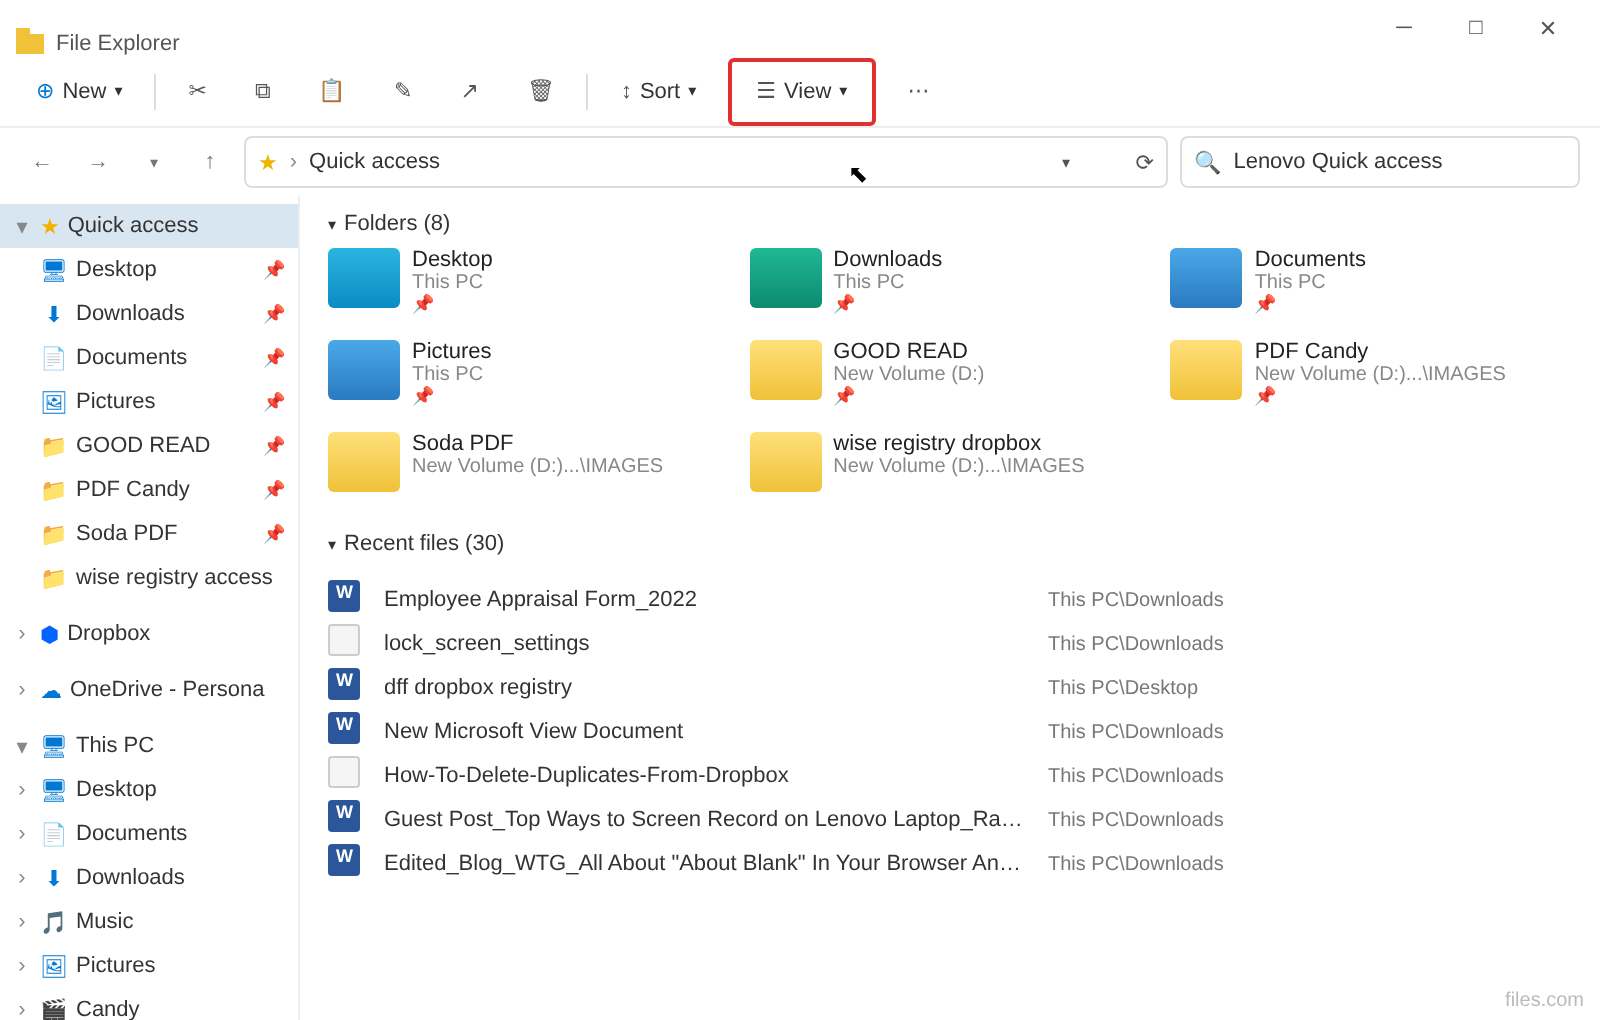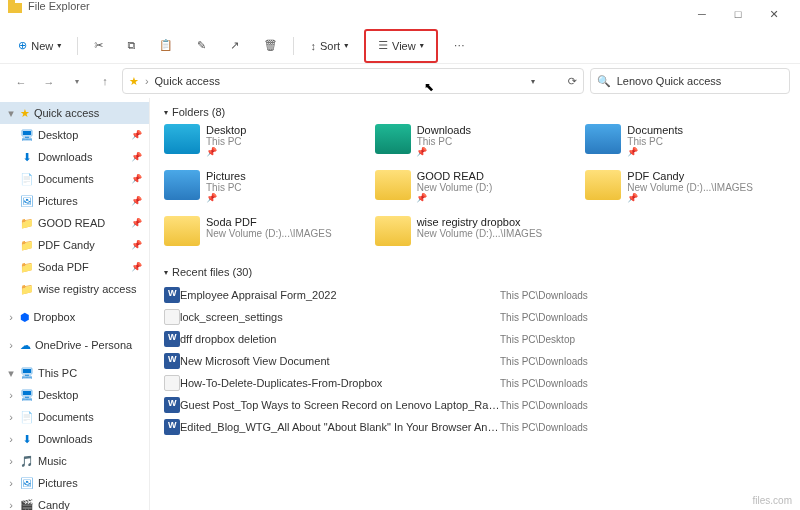--- a/index.html
+++ b/index.html
@@ -1,17 +1,17 @@
 <!DOCTYPE html>
 <html><head>
 <meta charset="utf-8">
 <style>
 *{box-sizing:border-box;margin:0;padding:0;font-family:"Segoe UI",Arial,sans-serif;font-size:11px;color:#333}
 body{width:800px;height:510px;background:#fff;overflow:hidden;position:relative}
-.titlebar{height:28px;display:flex;align-items:flex-start;padding:0 8px;background:#fff}
+.titlebar{height:28px;display:flex;align-items:flex-end;padding:0 8px;background:#fff}
 .titlebar .title{margin-left:6px;color:#555}
 .titlebar .spacer{flex:1}
 .winbtn{width:36px;height:28px;display:flex;align-items:center;justify-content:center;color:#555}
 .toolbar{height:36px;display:flex;align-items:center;padding:0 10px;gap:8px;border-bottom:1px solid #eee}
 .tbtn{height:26px;padding:0 8px;display:flex;align-items:center;gap:4px;color:#555;border-radius:4px}
 .divider{width:1px;height:18px;background:#ddd}
 .highlight{border:2px solid #e03030;border-radius:3px;padding:2px 4px}
 .navrow{height:34px;display:flex;align-items:center;padding:4px 10px;gap:6px}
 .navbtn{width:22px;height:22px;display:flex;align-items:center;justify-content:center;color:#777}
 .addr{flex:1;height:26px;border:1px solid #ddd;border-radius:4px;display:flex;align-items:center;padding:0 6px;gap:6px;position:relative}
@@ -32,21 +32,21 @@
 .fitem{display:flex;align-items:flex-start;gap:6px;height:40px}
 .ficon{width:36px;height:30px;border-radius:3px}
 .ficon.blue{background:linear-gradient(#2bb4e0,#0a8bc4)}
 .ficon.teal{background:linear-gradient(#1fb895,#0d8a6f)}
 .ficon.azure{background:linear-gradient(#4aa8e8,#2a7abf)}
 .ficon.yellow{background:linear-gradient(#ffe07a,#f0c23a)}
 .ftxt .name{font-size:11px;color:#222}
 .ftxt .loc{font-size:10px;color:#888}
 .ftxt .pinmark{font-size:9px;color:#aaa}
 .files{}
-.frow{display:flex;align-items:center;height:22px;gap:0}
+.frow{display:flex;align-items:flex-end;height:22px;gap:12px}
 .frow .doc{width:16px;height:16px;background:#2b579a;border-radius:2px;position:relative}
 .frow .doc.txt{background:#f5f5f5;border:1px solid #ccc}
 .frow .doc::after{content:"W";color:#fff;font-size:9px;position:absolute;left:4px;top:1px;font-weight:bold}
 .frow .doc.txt::after{content:"";}
 .frow .fname{flex:0 0 320px;white-space:nowrap;overflow:hidden;text-overflow:ellipsis}
 .frow .fpath{color:#777;font-size:10px}
 .watermark{position:absolute;bottom:4px;right:8px;color:#bbb;font-size:10px}
 .cursor{position:absolute;left:424px;top:80px;font-size:12px;color:#000}
 svg{display:block}
 </style>
@@ -294,21 +294,21 @@
           <div class="fname">Employee Appraisal Form_2022</div>
           <div class="fpath">This PC\Downloads</div>
         </div>
         <div class="frow">
           <div class="doc txt"></div>
           <div class="fname">lock_screen_settings</div>
           <div class="fpath">This PC\Downloads</div>
         </div>
         <div class="frow">
           <div class="doc doc"></div>
-          <div class="fname">dff dropbox deletion</div>
+          <div class="fname">dff dropbox registry</div>
           <div class="fpath">This PC\Desktop</div>
         </div>
         <div class="frow">
           <div class="doc doc"></div>
           <div class="fname">New Microsoft View Document</div>
           <div class="fpath">This PC\Downloads</div>
         </div>
         <div class="frow">
           <div class="doc txt"></div>
           <div class="fname">How-To-Delete-Duplicates-From-Dropbox</div>

